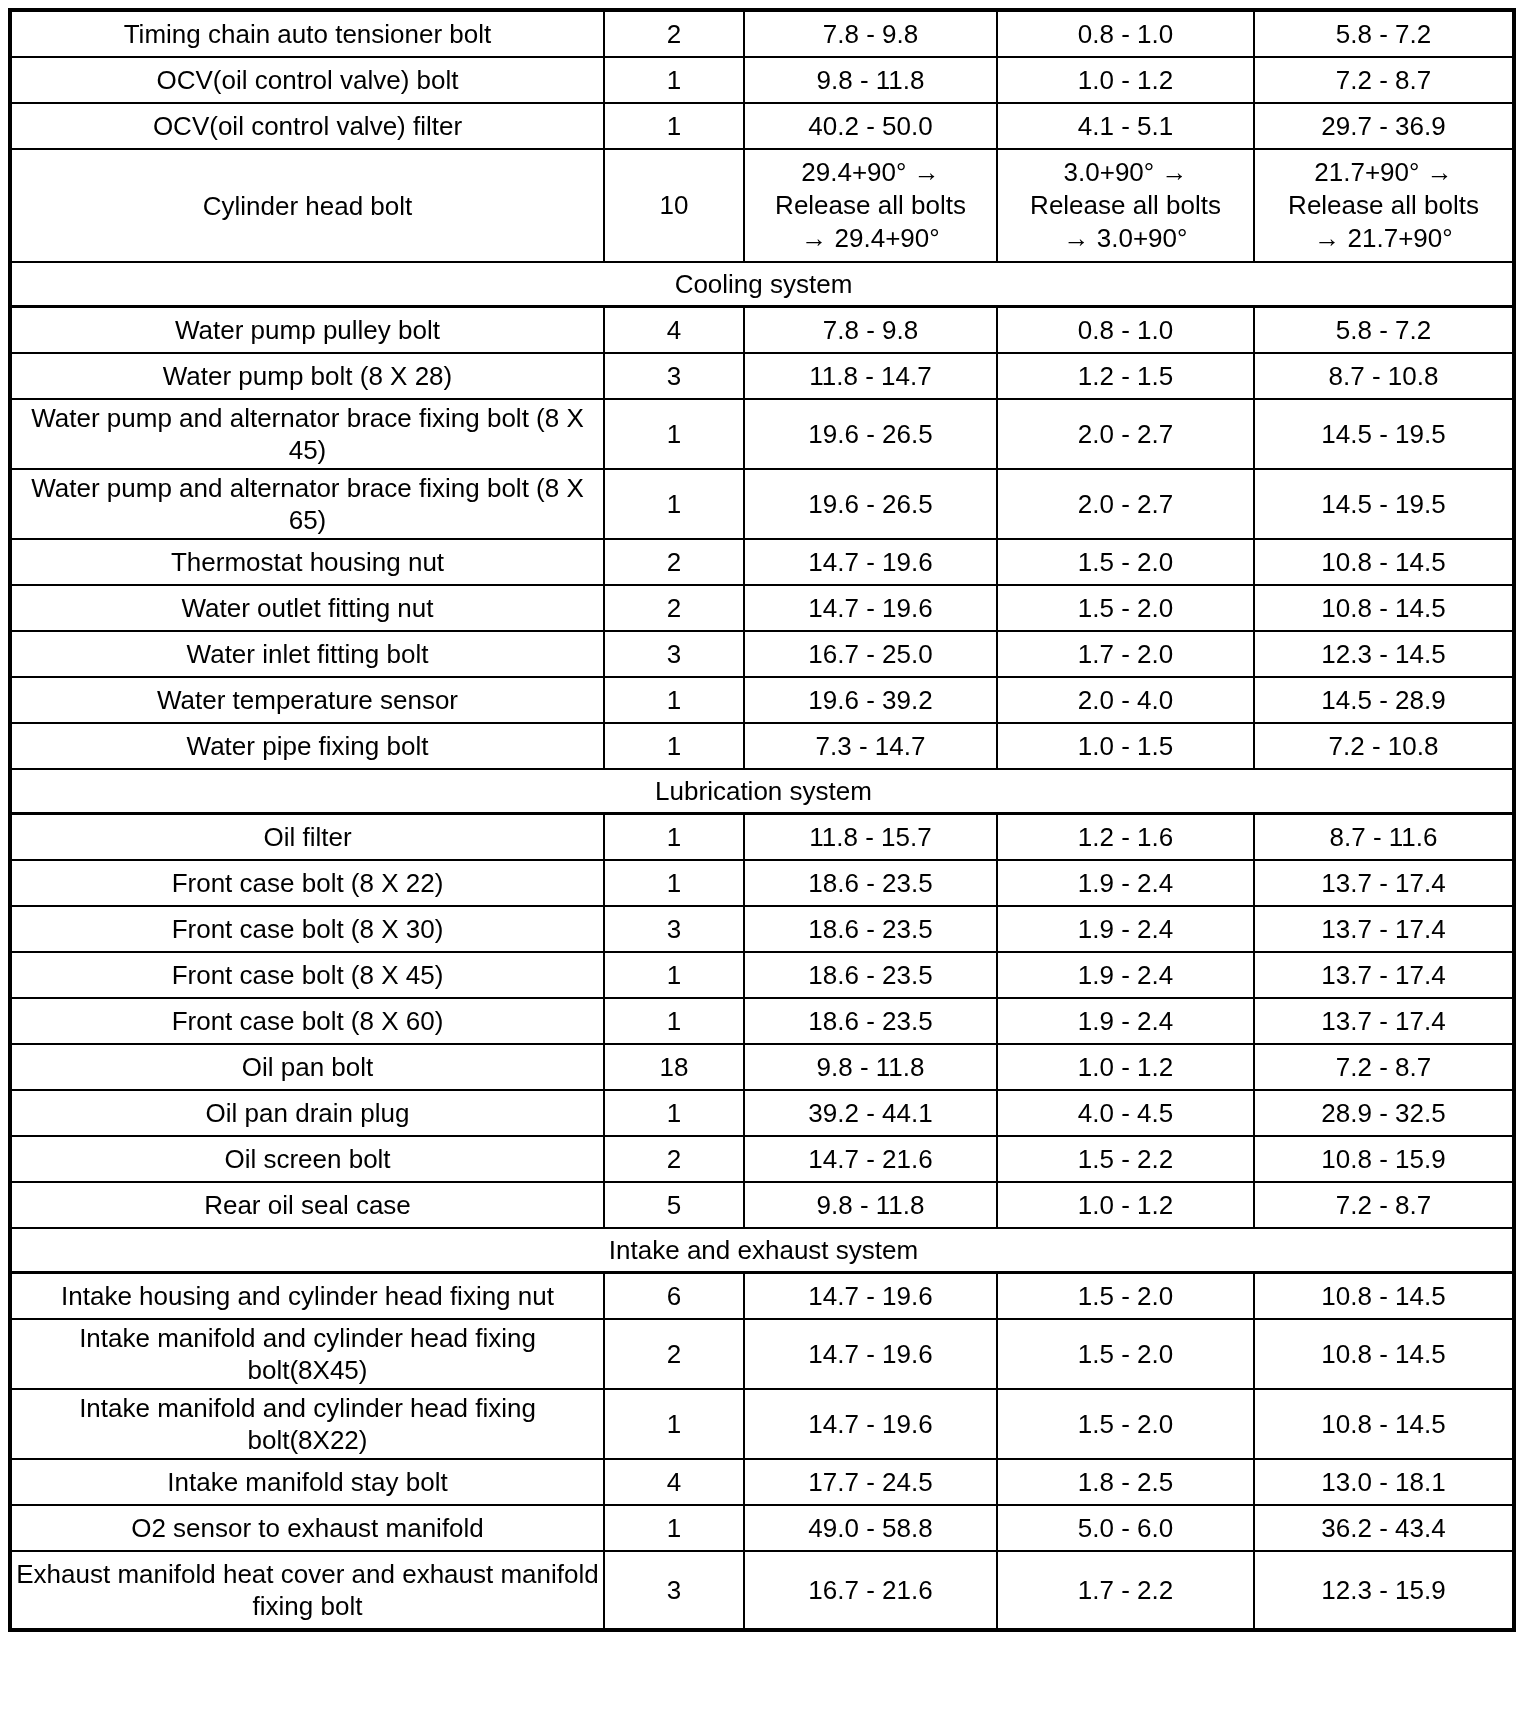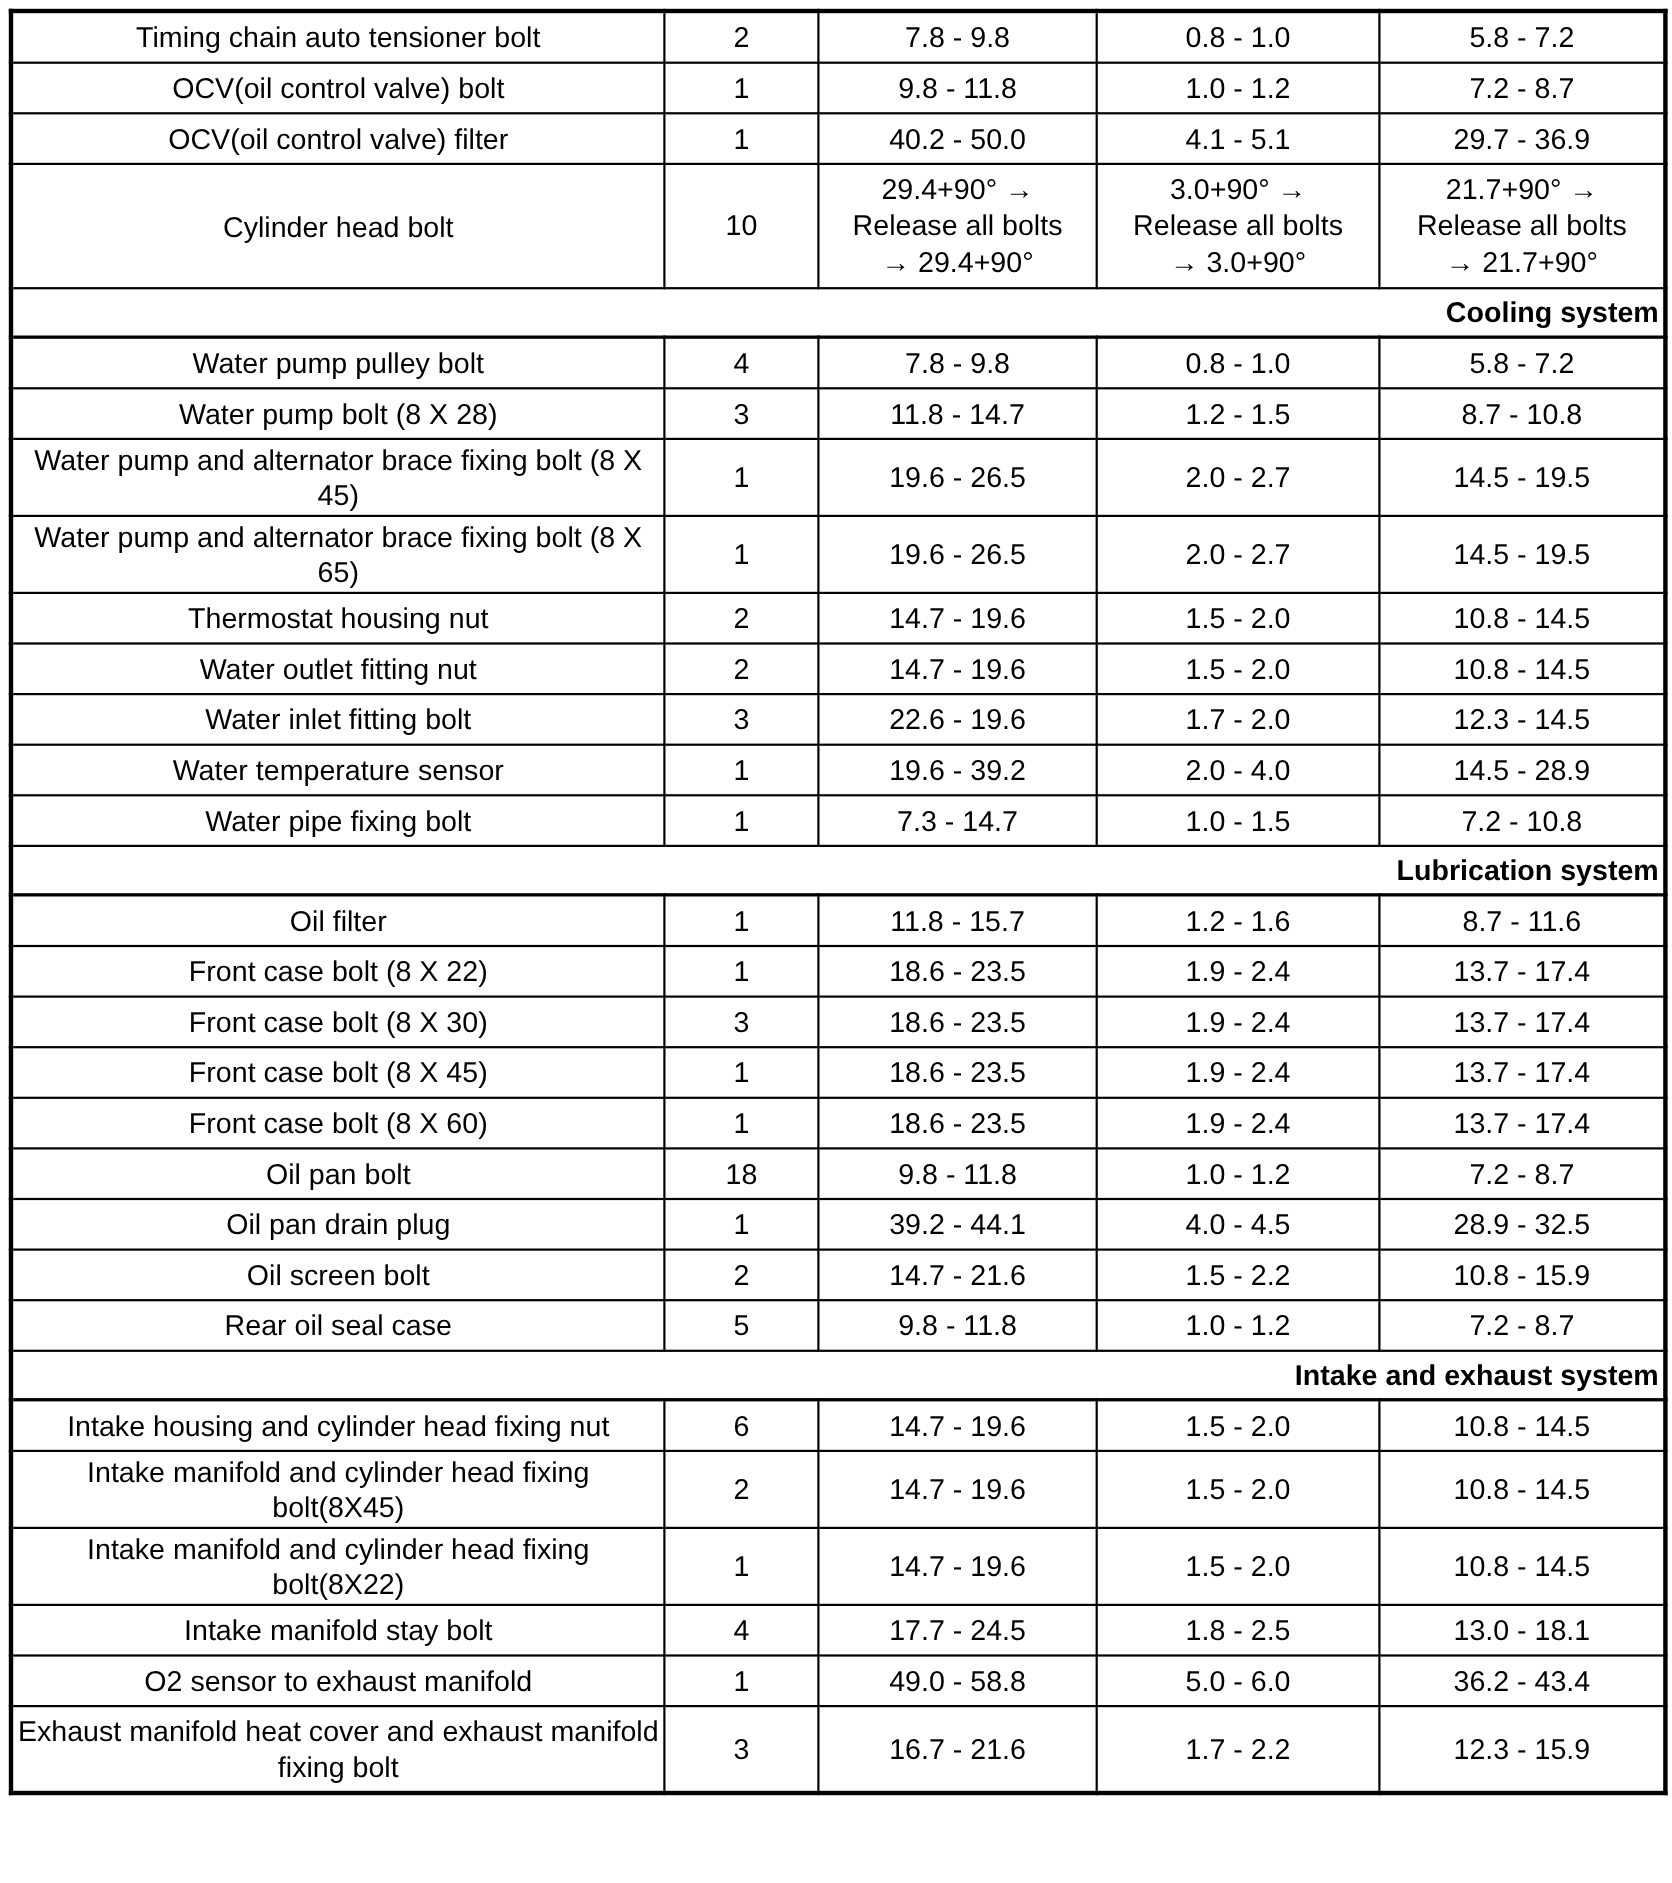--- a/index.html
+++ b/index.html
@@ -34,22 +34,22 @@
   td.c-item {
     text-align: center;
     padding-left: 7px;
     height: 40px;
   }
   td.c-val {
     text-align: center;
     white-space: pre-line;
   }
   tr.section-row td {
-    font-weight: bold;
-    text-align: right;
+    font-weight: normal;
+    text-align: center;
     padding-left: 7px;
     height: 38px;
     border-bottom-width: 3px;
   }
   tr.tall-row td {
     height: auto;
     padding-top: 6px;
     padding-bottom: 6px;
     margin-top: 48px;
   }
@@ -145,21 +145,21 @@
         <tr>
           <td class="c-item">Water outlet fitting nut</td>
           <td class="c-val">2</td>
           <td class="c-val">14.7 - 19.6</td>
           <td class="c-val">1.5 - 2.0</td>
           <td class="c-val">10.8 - 14.5</td>
         </tr>
         <tr>
           <td class="c-item">Water inlet fitting bolt</td>
           <td class="c-val">3</td>
-          <td class="c-val">22.6 - 19.6</td>
+          <td class="c-val">16.7 - 25.0</td>
           <td class="c-val">1.7 - 2.0</td>
           <td class="c-val">12.3 - 14.5</td>
         </tr>
         <tr>
           <td class="c-item">Water temperature sensor</td>
           <td class="c-val">1</td>
           <td class="c-val">19.6 - 39.2</td>
           <td class="c-val">2.0 - 4.0</td>
           <td class="c-val">14.5 - 28.9</td>
         </tr>

